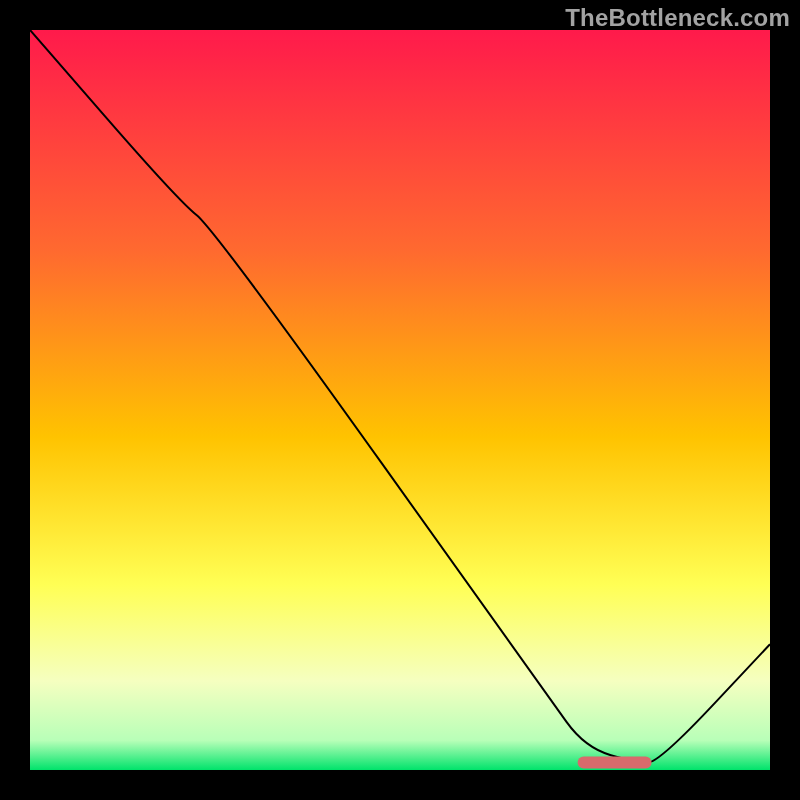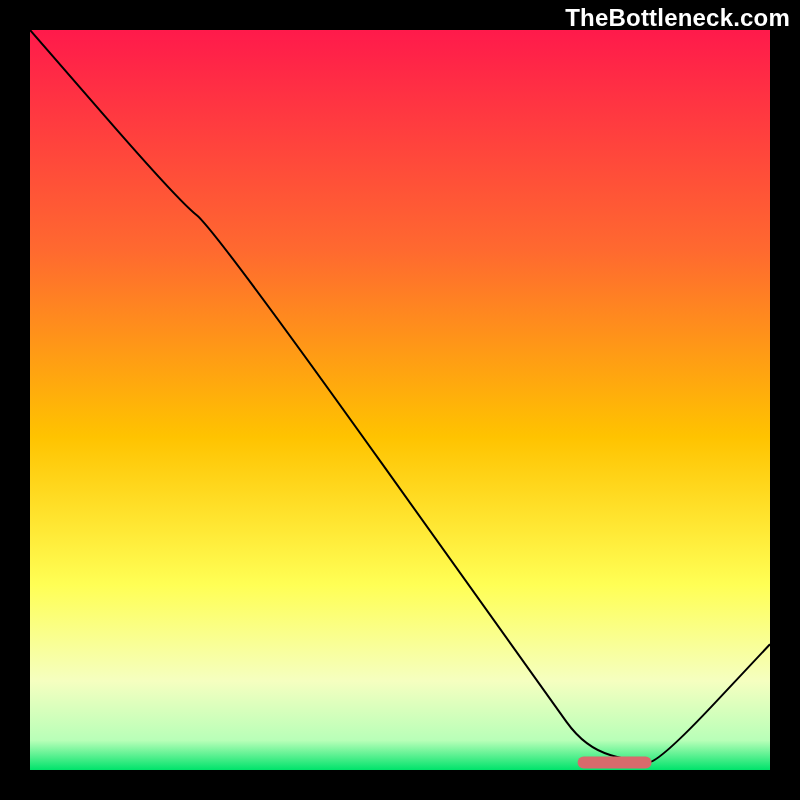--- a/index.html
+++ b/index.html
@@ -13,21 +13,21 @@
   .frame {
     position: relative;
     width: 800px;
     height: 800px;
     background: #000;
   }
   .watermark {
     position: absolute;
     top: 4px;
     right: 10px;
-    color: #ffffff;
+    color: #a3a3a3;
     font-size: 24px;
     font-weight: 600;
     letter-spacing: 0.2px;
     user-select: none;
   }
   .plot {
     position: absolute;
     left: 30px;
     top: 30px;
     width: 740px;

